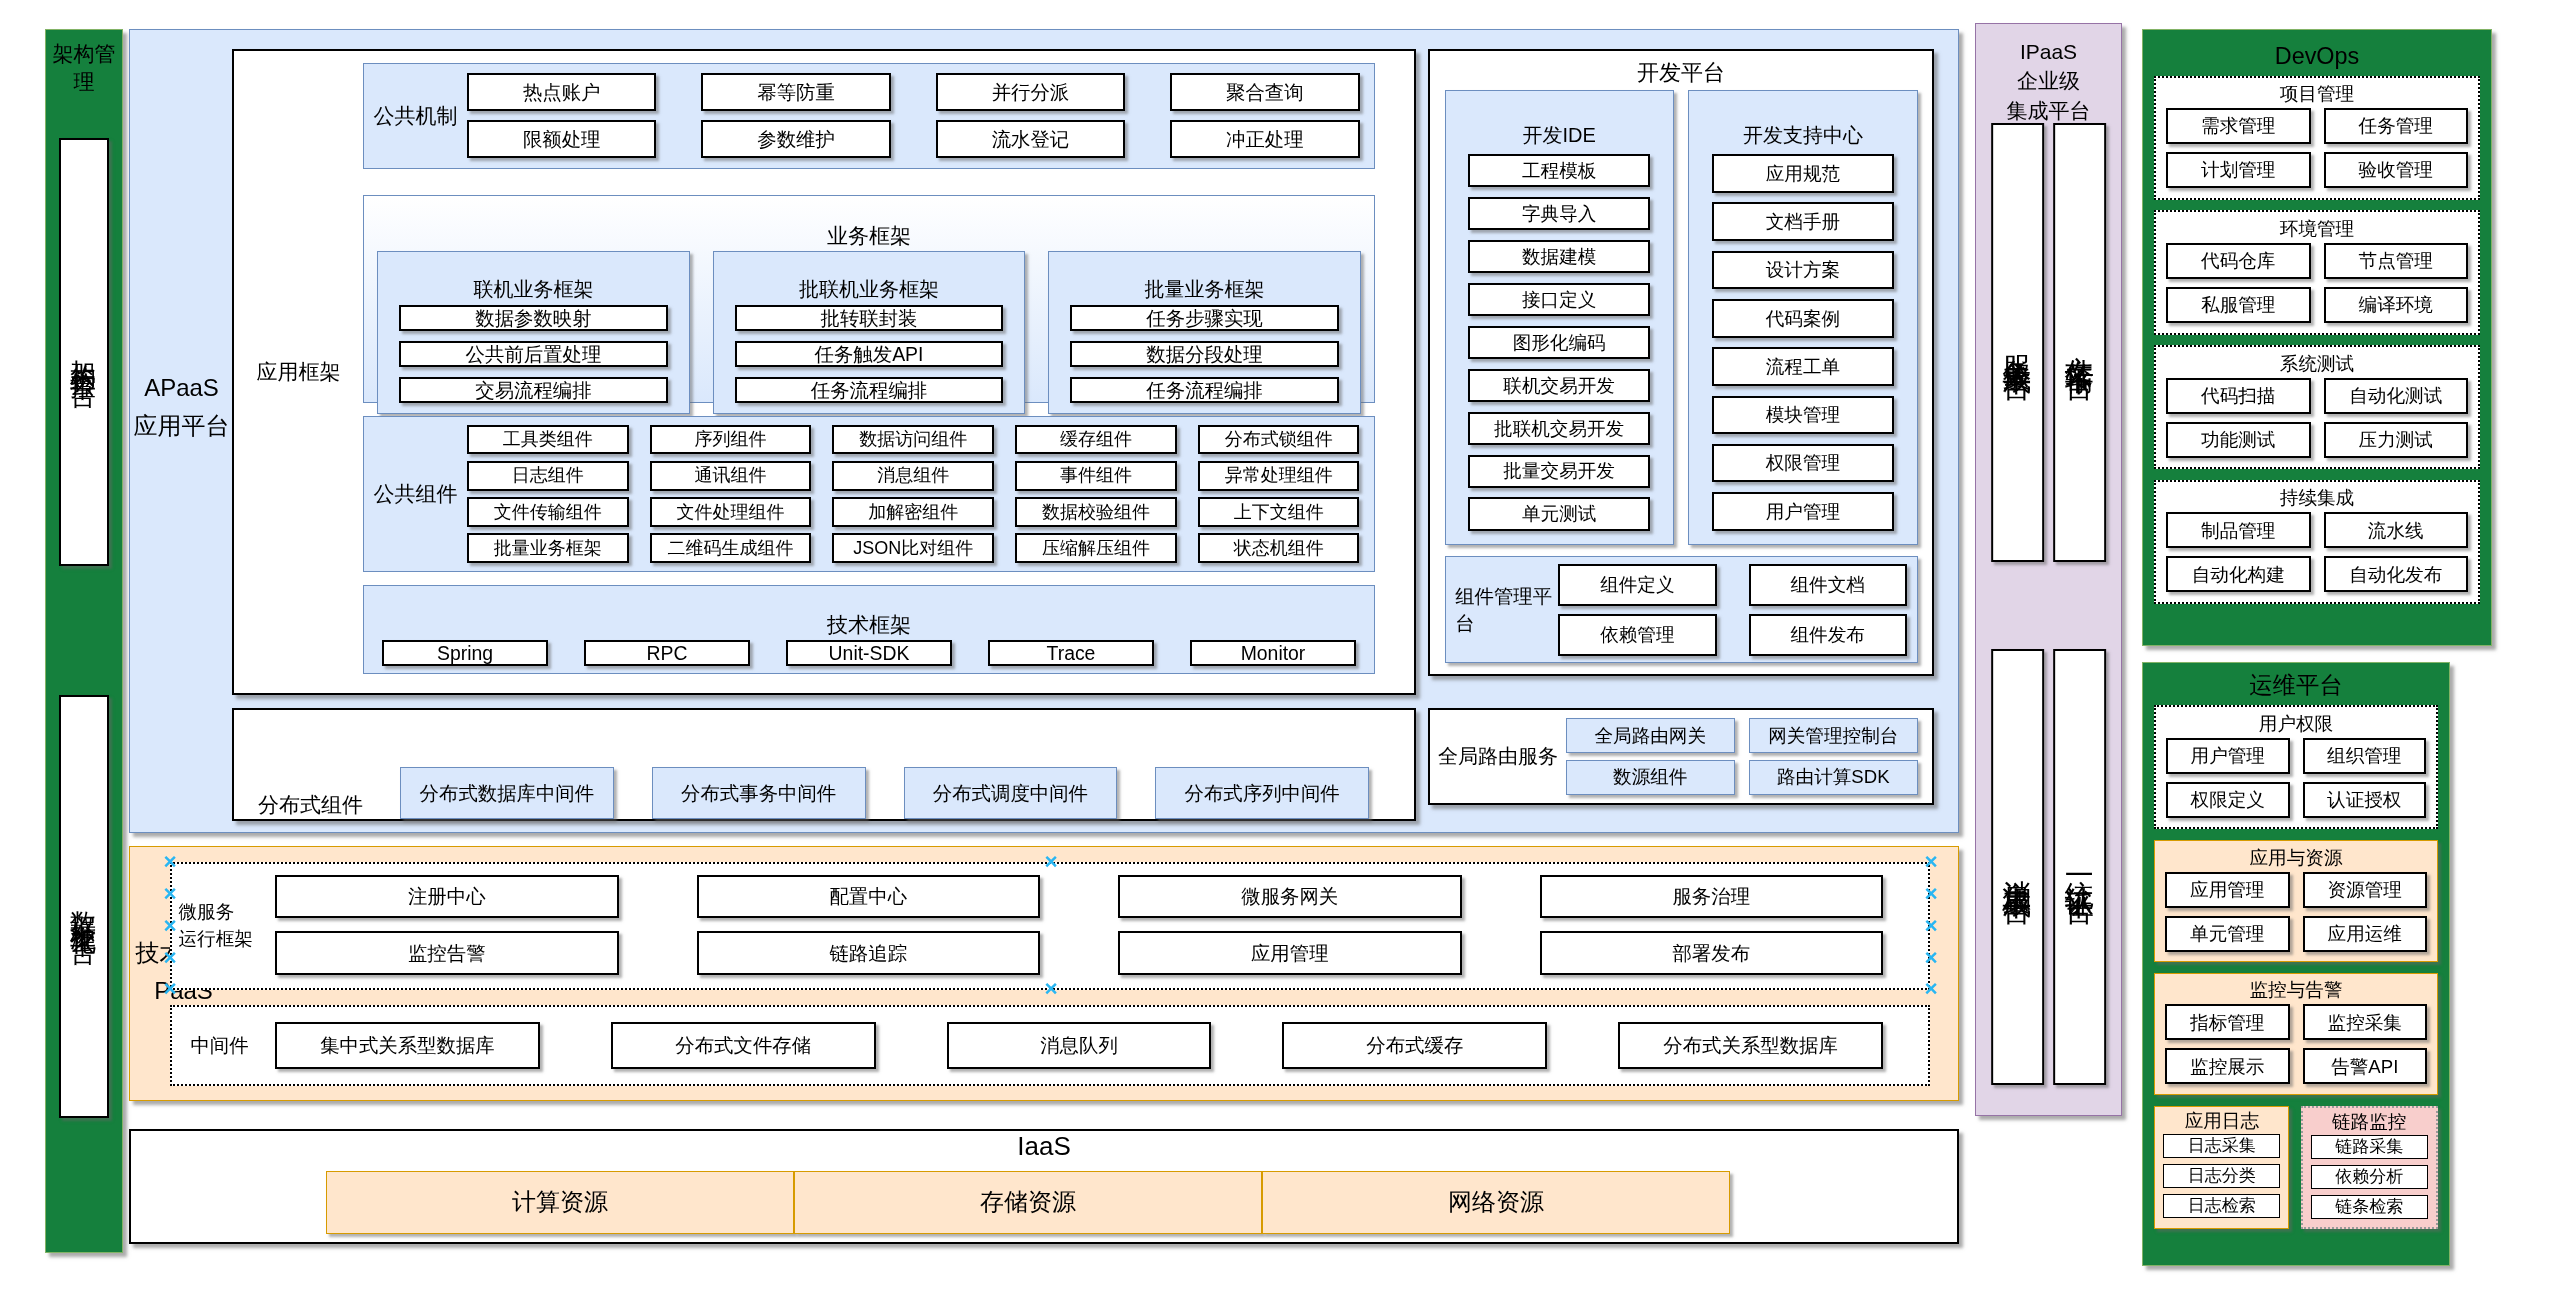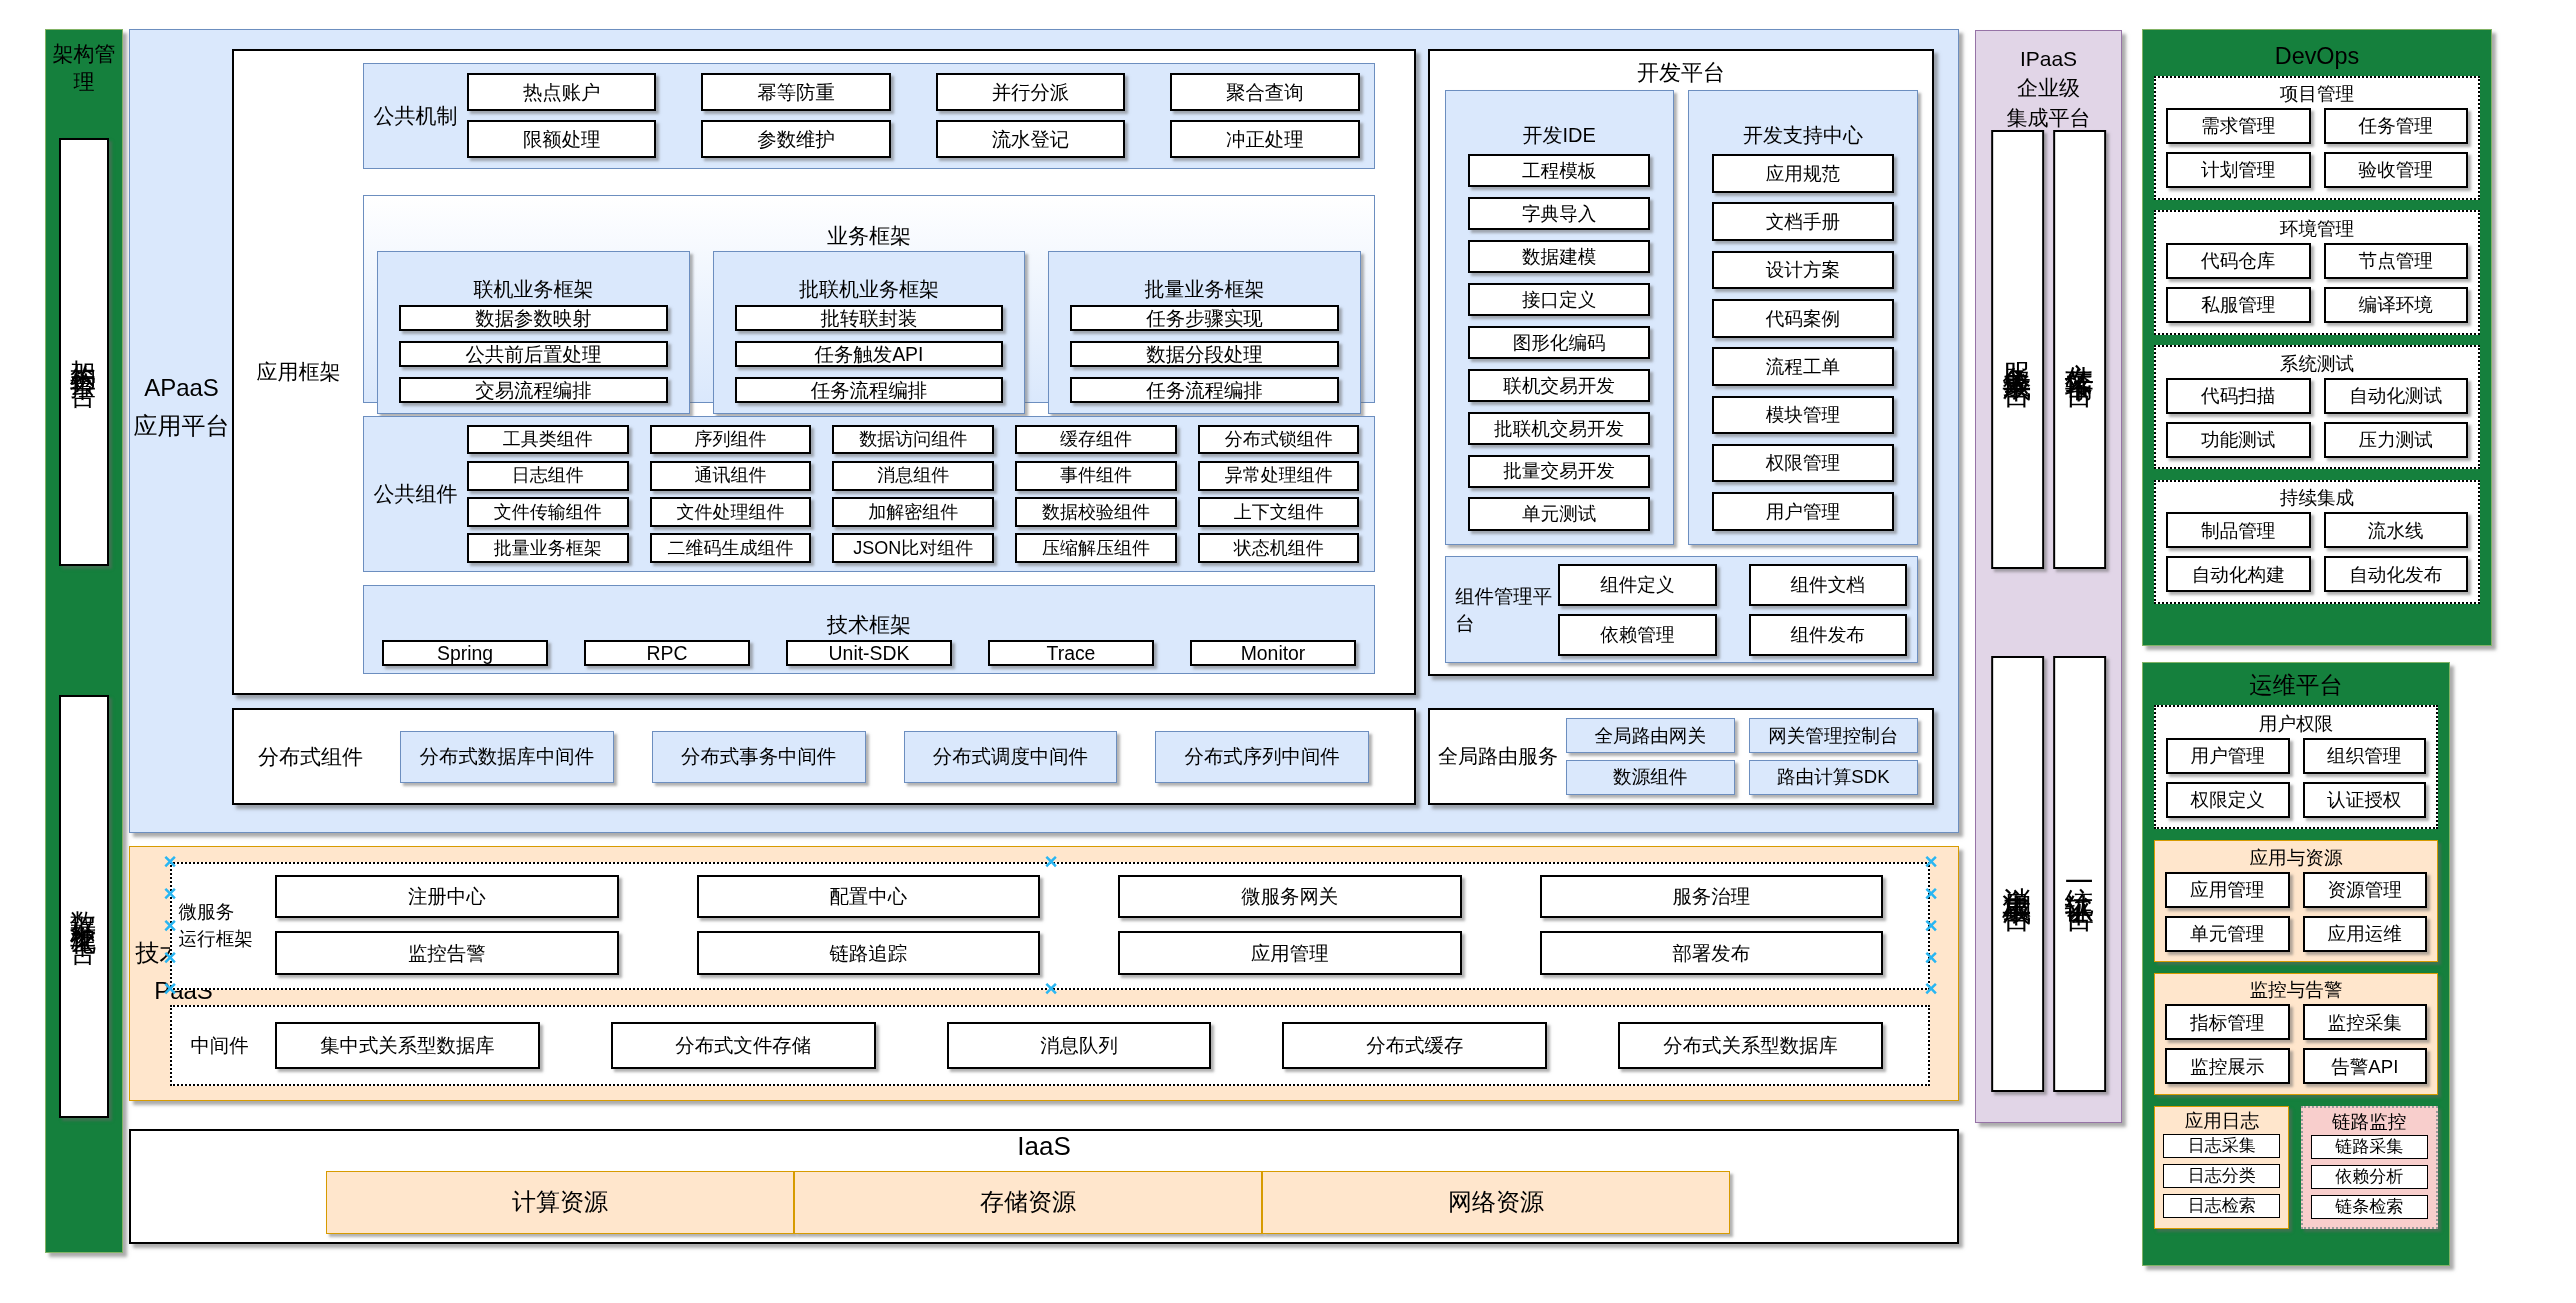--- a/index.html
+++ b/index.html
@@ -66,21 +66,21 @@
   .dev-title { text-align:center; font-size:22px; height:34px; line-height:34px; }
   .dev-cols { flex:1; display:flex; gap:14.5px; margin-bottom:11.3px; }
   .devcol { flex:1; background:#dae8fc; border:1.6px solid #6c8ebf; display:flex; flex-direction:column; padding:4.8px 22.6px 13px; }
   .devcol .center-title { font-size:20px; height:37px; line-height:37px; }
   .devcol .vstack .item { font-size:18.6px; }
   .comp-mgmt { height:107px; background:#dae8fc; border:1.6px solid #6c8ebf; display:flex; padding:6.5px 9.7px; }
   .cm-side { width:103px; font-size:19.4px; white-space:normal; text-align:left; line-height:1.35; }
   .grid2 { flex:1; display:grid; grid-template-columns:1fr 1fr; gap:8px 32px; }
   .grid2 .item { font-size:18.6px; }
 
-  .distributed { position:absolute; left:102px; top:678px; width:1184px; height:97px; display:flex; }
+  .distributed { position:absolute; left:102px; top:678px; width:1184px; height:113px; display:flex;align-items:flex-end; }
   .dist-side { width:153px; }
   .dist-row { flex:1; display:flex; align-items:center; gap:38px; padding:0 45px 0 13px; }
   .dist-row .bitem { flex:1; height:52px; }
 
   .routing { position:absolute; left:1298px; top:678px; width:506px; height:97px; display:flex; }
   .rt-side { width:136px; font-size:20px; }
   .rt-grid { flex:1; display:grid; grid-template-columns:1fr 1fr; gap:6.5px 14.5px; padding:8px 14.5px 8px 0; }
   .rt-grid .bitem { font-size:18.6px; }
 
   
@@ -97,21 +97,21 @@
   .hx { position:absolute; color:#29b6f2; font-size:22.6px; font-weight:bold; transform:translate(-50%,-50%); z-index:5; }
 
   
   .iaas { position:absolute; left:129px; top:1129px; width:1830px; height:115px; display:flex; align-items:center;flex-direction:column; }
   .iaas-side { width:137px; font-size:26px; }
   .iaas-row { flex:1; display:flex; align-items:center; justify-content:space-between; padding-right:32px; }
   .iaas-row .obox { width:468px; height:63px; background:#ffe6cc; border:1.6px solid #d79b00;
                     display:flex; align-items:center; justify-content:center; font-size:24px; }
 
   
-  .ipaas { left:1975px; top:30px; width:147px; height:1093px; }
+  .ipaas { left:1975px; top:23px; width:147px; height:1093px; }
   .ipaas-title { padding-top:13px; text-align:center; font-size:21px; line-height:1.4; }
   .vpair { position:absolute; left:50%; transform:translateX(-50%); display:flex; gap:9.7px; }
   .vpair1 { top:99px; height:439px; }
   .vpair2 { top:625px; height:436px; }
   .vpair .vbox2 { width:53px; background:#fff; border:2.4px solid #000; display:flex; align-items:center; justify-content:center;
                   writing-mode:vertical-rl; text-orientation:upright; font-size:29px; letter-spacing:3.2px; }
 
   
   .devops { left:2142px; top:29px; width:350px; height:617px; padding:6.5px 11.3px; }
   .panel-title { text-align:center; font-size:23.4px; height:39px; line-height:39px; }

